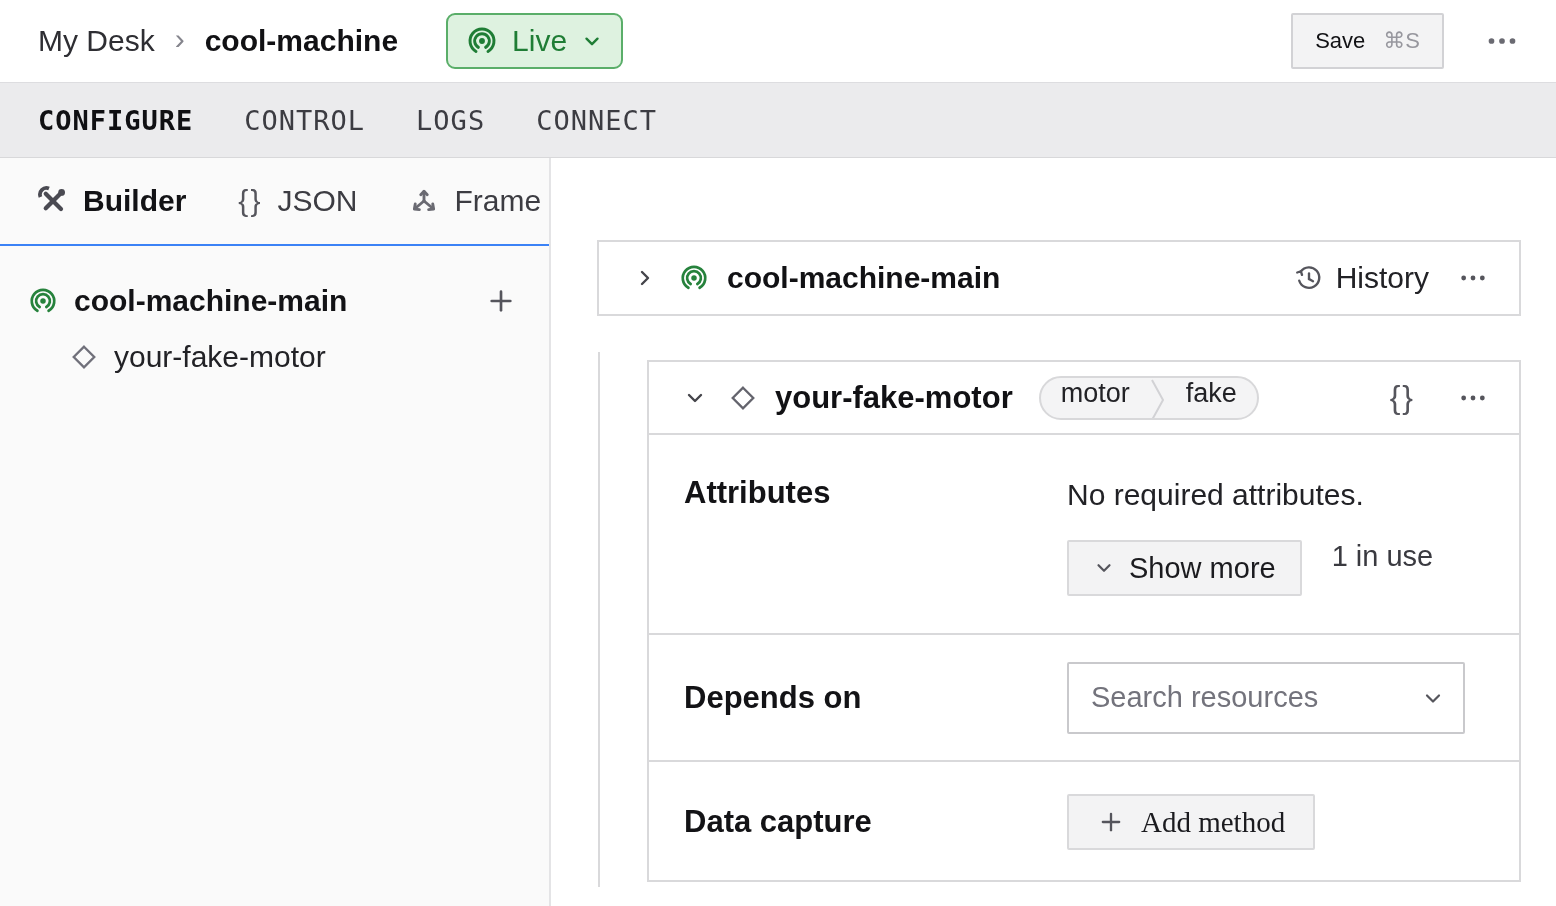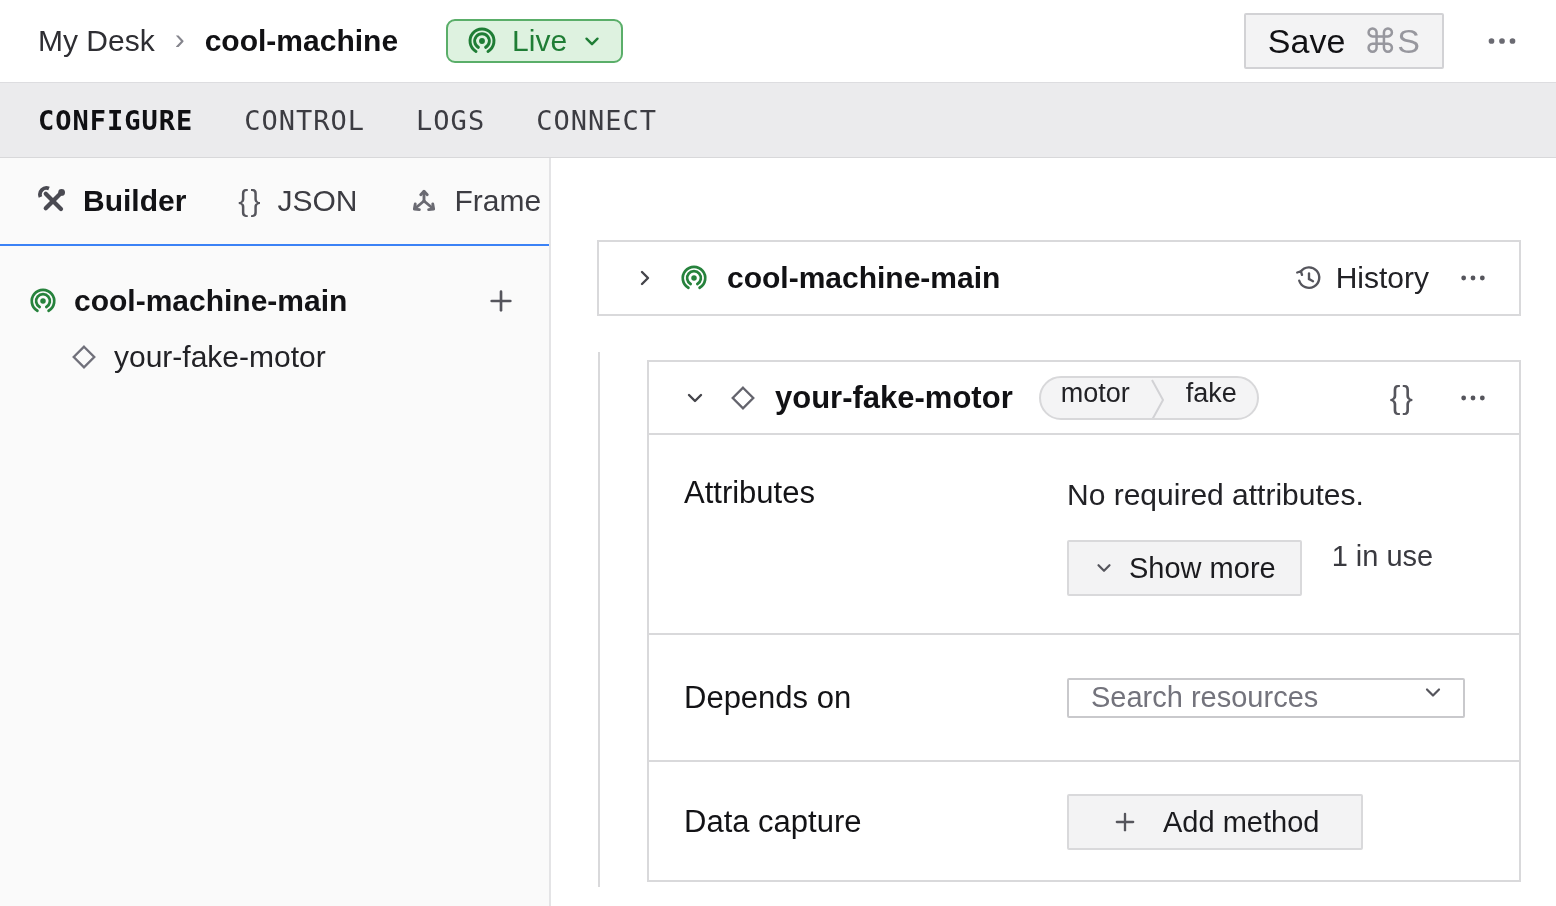--- a/index.html
+++ b/index.html
@@ -24,28 +24,28 @@
   }
   svg{display:block;}
 
   
   .topbar{height:82px;display:flex;align-items:center;padding:0 32px 0 38px;background:#fff;border-radius:11px;}
   .breadcrumb{display:flex;align-items:center;gap:20px;}
   .crumb-root{font-size:30px;color:#2e2e33;}
   .crumb-sep{font-size:30px;color:#85858d;transform:translateY(-2px);}
   .crumb-current{font-size:30px;font-weight:700;color:#111114;}
   .live-pill{
-    margin-left:48px;display:flex;align-items:center;gap:14px;height:44px;padding:0 18px 0 18px;
+    margin-left:48px;display:flex;align-items:center;gap:14px;height:56px;padding:0 18px 0 18px;
     background:var(--green-bg);border:2px solid var(--green-border);border-radius:9px;
     color:var(--green);font-size:30px;cursor:pointer;
   }
   .topbar-right{margin-left:auto;display:flex;align-items:center;gap:36px;}
   .save-btn{
     display:flex;align-items:center;gap:18px;height:56px;padding:0 22px;
-    background:var(--btn-bg);border:2px solid #d2d2d5;border-radius:2px;font-size:34px;color:#111114;cursor:pointer;
+    background:var(--btn-bg);border:2px solid #d2d2d5;border-radius:2px;font-size:22px;color:#111114;cursor:pointer;
   }
   .save-shortcut{color:#97979e;}
   .icon-btn{background:none;border:none;padding:4px;cursor:pointer;}
 
   
   .tabbar{
     height:76px;background:var(--tabbar-bg);
     border-top:1px solid #dddde0;border-bottom:1px solid #d8d8da;
     display:flex;align-items:center;gap:51px;padding-left:38px;
     font-family:"DejaVu Sans Mono","Liberation Mono",monospace;
@@ -86,37 +86,37 @@
   .res-header{height:73px;display:flex;align-items:center;gap:18px;padding:0 26px 0 30px;border-bottom:2px solid var(--border);}
   .res-title{font-size:31px;font-weight:700;color:#111114;}
   .badge{
     margin-left:8px;display:flex;height:44px;border:2px solid #d8d8da;
     background:#f4f4f5;border-radius:999px;font-size:27px;color:var(--body);overflow:hidden;
   }
   .badge-seg{padding:0 20px;}
   .res-header-right{margin-left:auto;display:flex;align-items:center;gap:34px;}
 
   .row{display:flex;padding-left:35px;padding-right:30px;}
-  .row-label{width:383px;font-size:31px;font-weight:400;color:#131316;}
+  .row-label{width:383px;font-size:31px;font-weight:700;color:#131316;}
   .row-value{flex:1;}
   .row-attributes{height:198px;padding-top:40px;}
   .attr-empty{font-size:30px;color:var(--body);padding-top:3px;}
   .attr-actions{margin-top:28px;display:flex;align-items:flex-start;gap:30px;}
   .show-more-btn{display:flex;align-items:center;gap:14px;height:56px;padding:0 24px;background:var(--btn-bg);
     border:2px solid var(--border);border-radius:2px;font-size:29px;color:#1b1b1f;cursor:pointer;font-family:inherit;}
   .usage-text{font-size:29px;color:#3a3a40;}
   .row-depends{height:127px;border-top:2px solid var(--border);align-items:center;}
-  .select-box{width:398px;height:40px;border:2px solid #c9c9cc;border-radius:2px;display:flex;align-items:flex-start;
+  .select-box{width:398px;height:72px;border:2px solid #c9c9cc;border-radius:2px;display:flex;align-items:center;
     padding:0 18px 0 20px;background:#fff;cursor:pointer;}
   .select-input{flex:1;border:none;outline:none;background:transparent;font-size:29px;color:var(--body);
     font-family:inherit;min-width:0;}
   .select-input::placeholder{color:#73737c;}
   .row-capture{height:122px;border-top:2px solid var(--border);align-items:center;}
-  .add-method-btn{display:flex;align-items:center;gap:24px;height:56px;padding:0 42px;background:var(--btn-bg);
-    border:2px solid var(--border);border-radius:2px;font-size:29px;color:#1b1b1f;cursor:pointer;font-family:Liberation Sans, sans-serif;}
+  .add-method-btn{display:flex;align-items:center;gap:16px;height:56px;padding:0 28px;background:var(--btn-bg);
+    border:2px solid var(--border);border-radius:2px;font-size:29px;color:#1b1b1f;cursor:pointer;font-family:Liberation Serif, serif;}
 </style>
 </head>
 <body>
 
 <div class="topbar">
   <div class="breadcrumb">
     <span class="crumb-root">My Desk</span>
     <span class="crumb-sep">›</span>
     <span class="crumb-current">cool-machine</span>
   </div>

